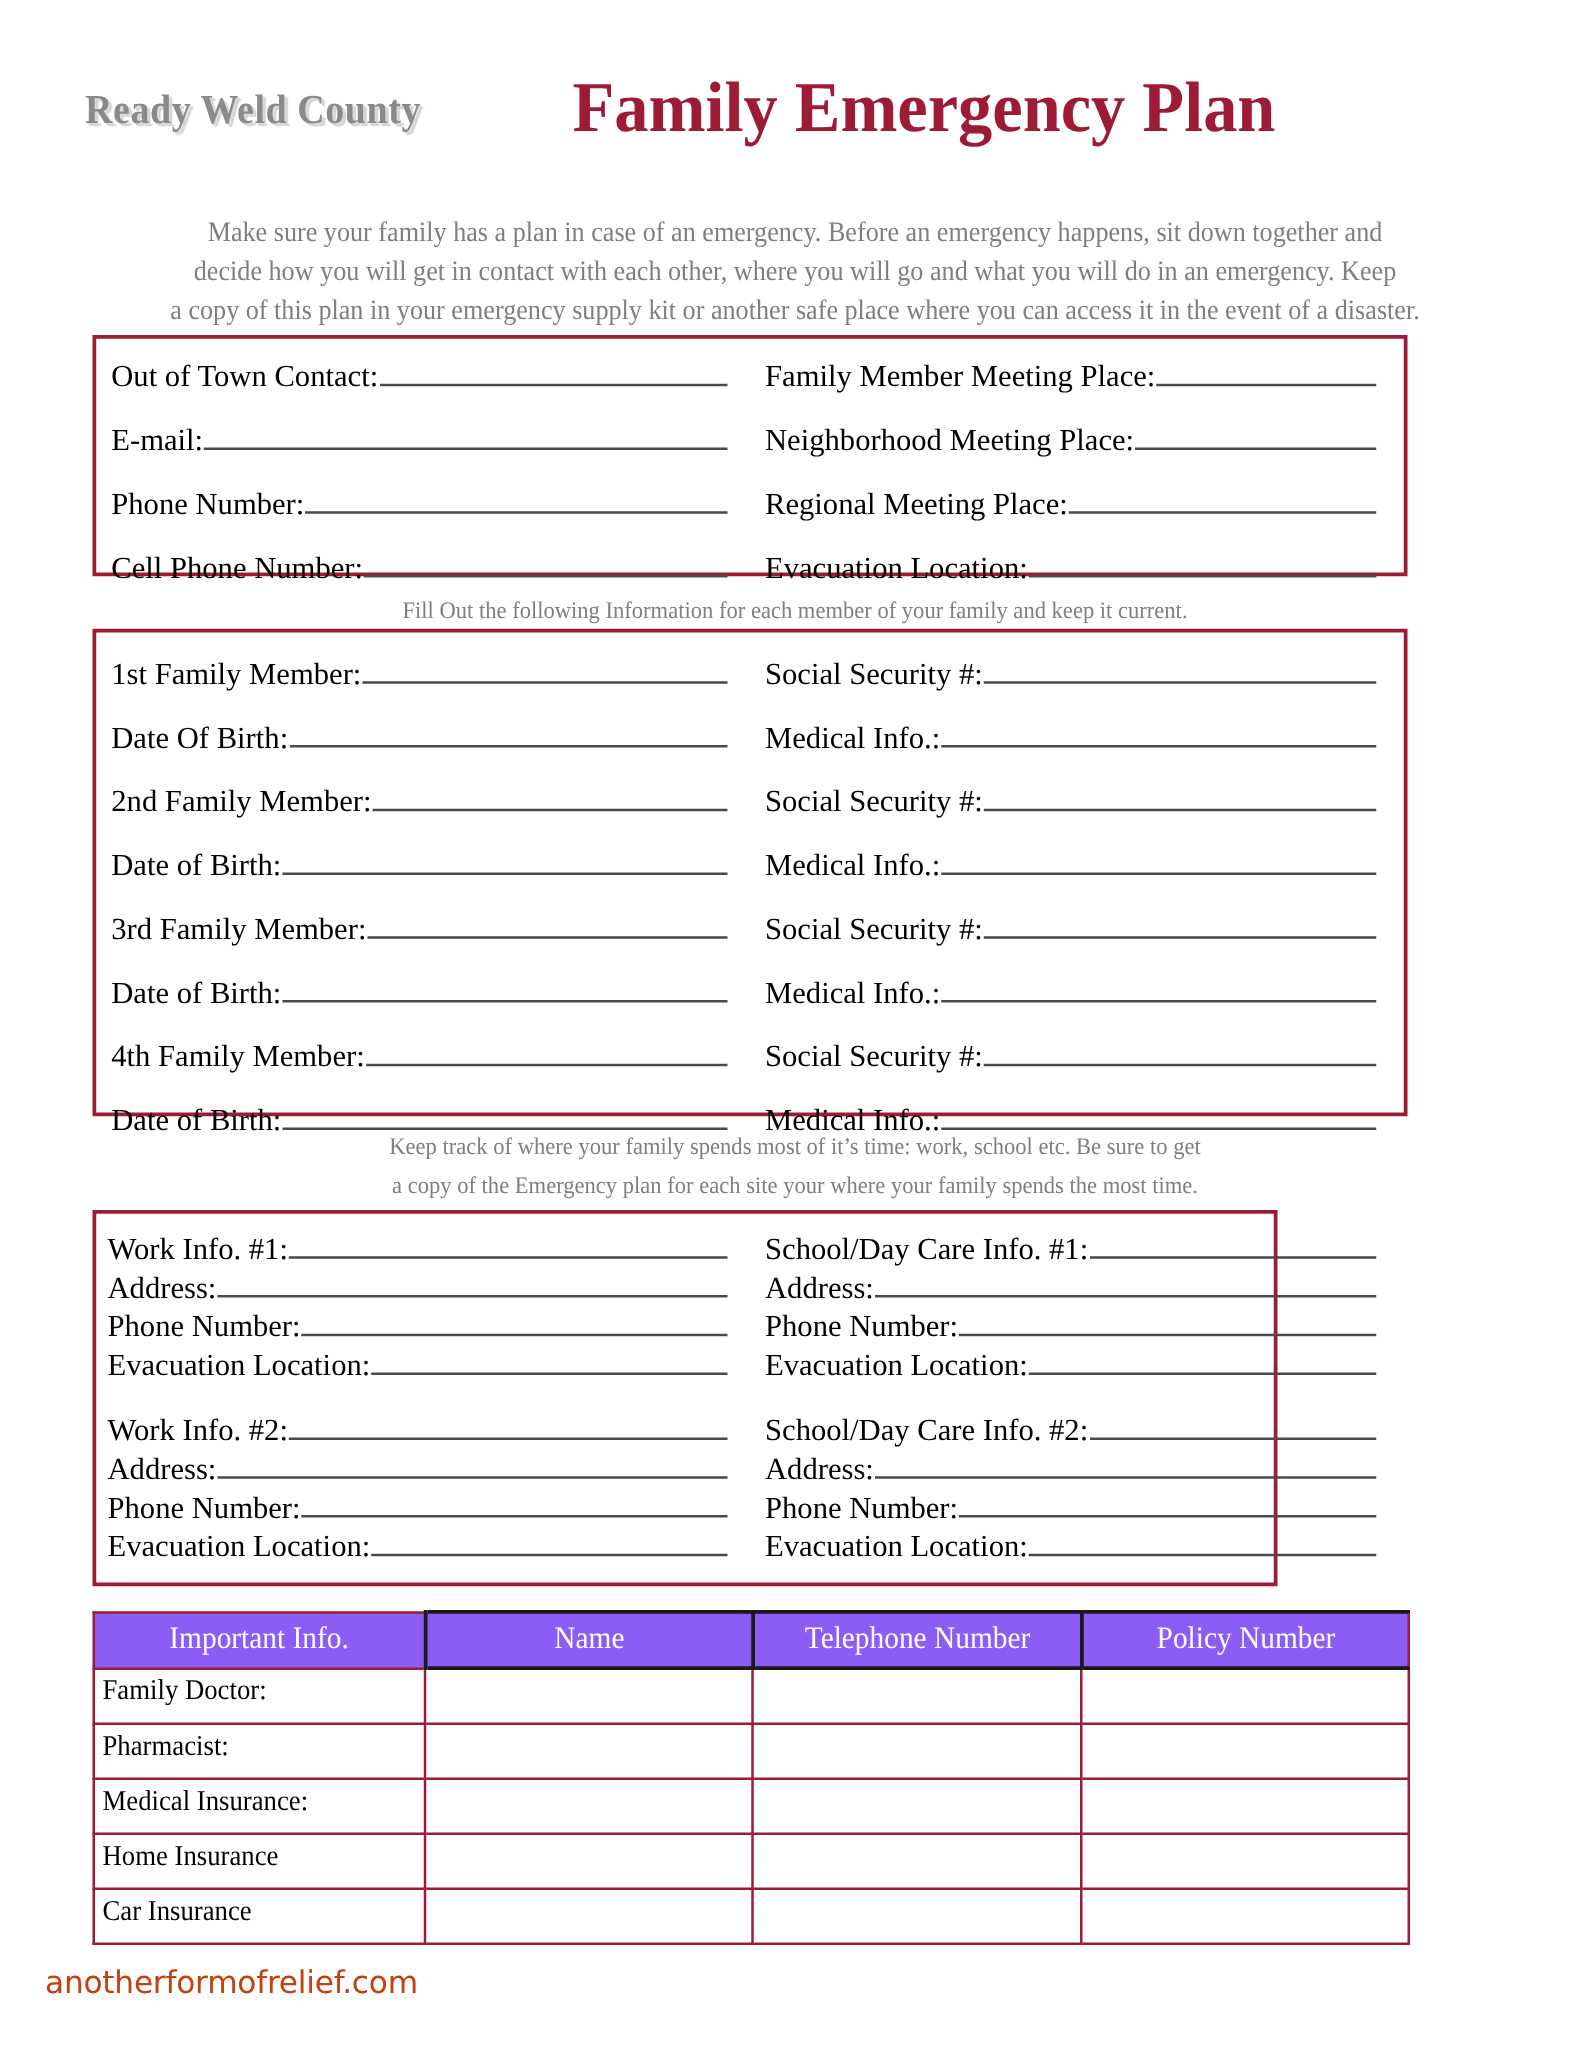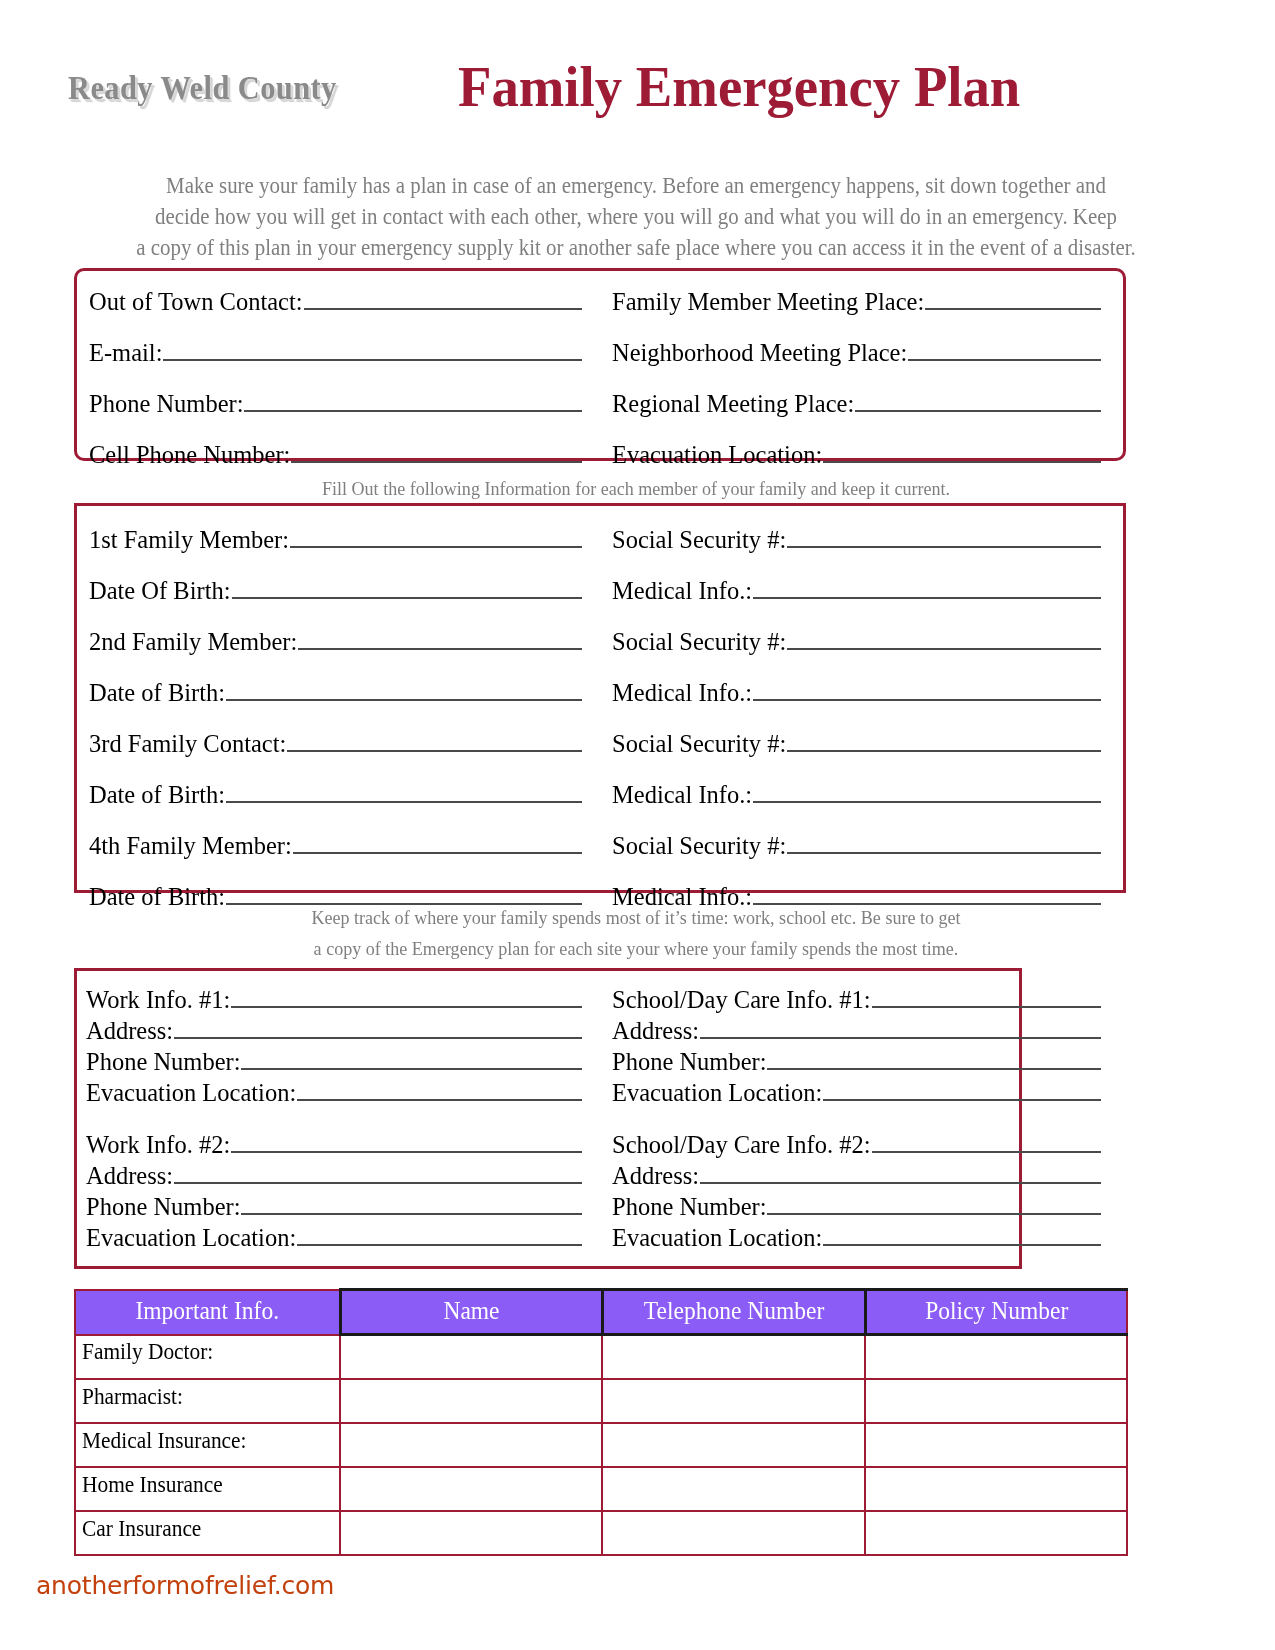--- a/index.html
+++ b/index.html
@@ -87,21 +87,21 @@
   #caption-1 { top: 473px; }
   #caption-2 { top: 902px; }
 
   
   .box {
     position: absolute;
     border: 3px solid #9e1b36;
     box-sizing: border-box;
     background: #ffffff;
   }
-  #box-contact { left: 74px; top: 268px; width: 1052px; height: 193px; border-radius: 10px; }
+  #box-contact { left: 74px; top: 268px; width: 1052px; height: 193px; }
   #box-members { left: 74px; top: 503px; width: 1052px; height: 390px; }
   #box-places  { left: 74px; top: 968px; width: 948px; height: 301px; }
 
   .col {
     position: absolute;
     top: 0;
     height: 100%;
     box-sizing: border-box;
   }
   .col-left  { left: 0;    width: 535px; }
@@ -275,21 +275,21 @@
         </div>
         <div class="field">
           <span class="lbl">2nd Family Member:</span>
           <span class="line"></span>
         </div>
         <div class="field">
           <span class="lbl">Date of Birth:</span>
           <span class="line"></span>
         </div>
         <div class="field">
-          <span class="lbl">3rd Family Contact:</span>
+          <span class="lbl">3rd Family Member:</span>
           <span class="line"></span>
         </div>
         <div class="field">
           <span class="lbl">Date of Birth:</span>
           <span class="line"></span>
         </div>
         <div class="field">
           <span class="lbl">4th Family Member:</span>
           <span class="line"></span>
         </div>

